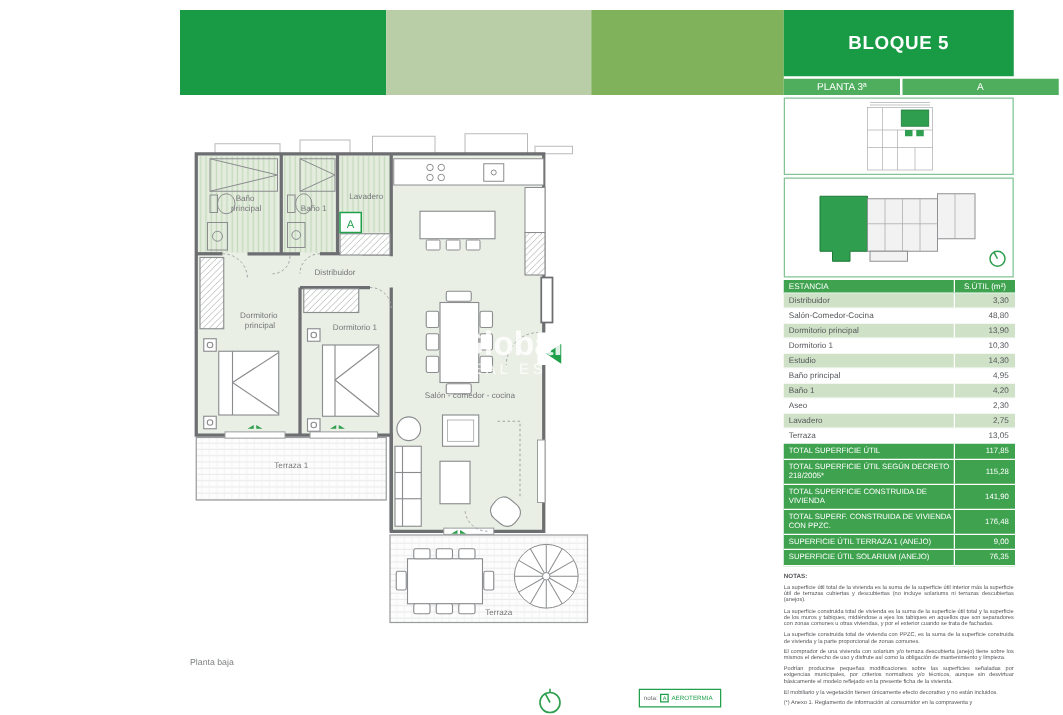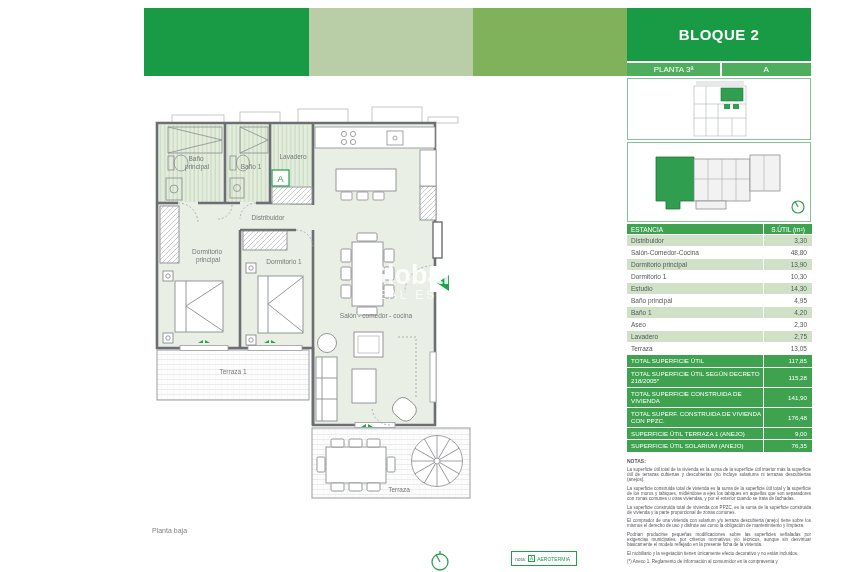--- a/index.html
+++ b/index.html
@@ -12,21 +12,21 @@
   
   .bar { position:absolute; top:8px; height:68px; }
   .bar1 { left:144px; width:165px; background:#199b45; }
   .bar2 { left:309px; width:164px; background:#b9cea7; }
   .bar3 { left:473px; width:154px; background:#7fb25a; }
 
   
   .bloque { left:627px; top:8px; width:184px; height:53px; background:#199b45;
             color:#fff; font-weight:bold; font-size:15px; display:flex;
             align-items:center; justify-content:center; letter-spacing:.5px; }
-  .planta-row { left:627px; top:62.5px; width:184px; height:13.5px; display:flex; }
+  .planta-row { left:627px; top:62.5px; width:220px; height:13.5px; display:flex; }
   .planta-cell { background:#4fae5e; color:#fff; font-size:8px; display:flex;
                  align-items:center; justify-content:center; }
   .planta-cell.l { width:93px; margin-right:1.5px; }
   .planta-cell.r { flex:1; }
 
   .mini-box { left:627px; width:184px; background:#fff; border:1px solid #82c494; }
   .mini-box svg { display:block; }
 
   
   .tbl { left:627px; top:224px; width:185px; font-size:6.5px; color:#55565a; }
@@ -301,21 +301,21 @@
   </div>
   <div class="abs wm-sq"></div>
 
   <div class="abs floor-label">Planta baja</div>
   <div class="abs legend">
     <span class="pfx">nota:</span>
     <span class="ico">A</span>
     <span class="val">AEROTERMIA</span>
   </div>
 
-  <div class="abs bloque">BLOQUE 2</div>
+  <div class="abs bloque">BLOQUE 5</div>
   <div class="abs planta-row">
     <div class="planta-cell l">PLANTA 3ª</div>
     <div class="planta-cell r">A</div>
   </div>
 
   <div class="abs mini-box" style="top:78px;height:62px;">
     <svg width="182" height="60" viewBox="0 0 182 60">
       <g transform="translate(66,3)" stroke="#b0b1b3" stroke-width="0.6" fill="none">
         <rect x="0" y="4" width="52" height="50"></rect>
         <line x1="0" y1="22" x2="52" y2="22"></line>

